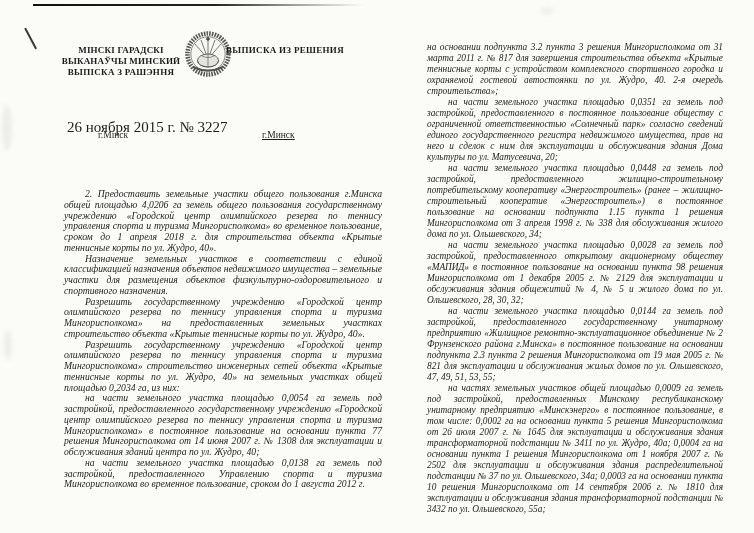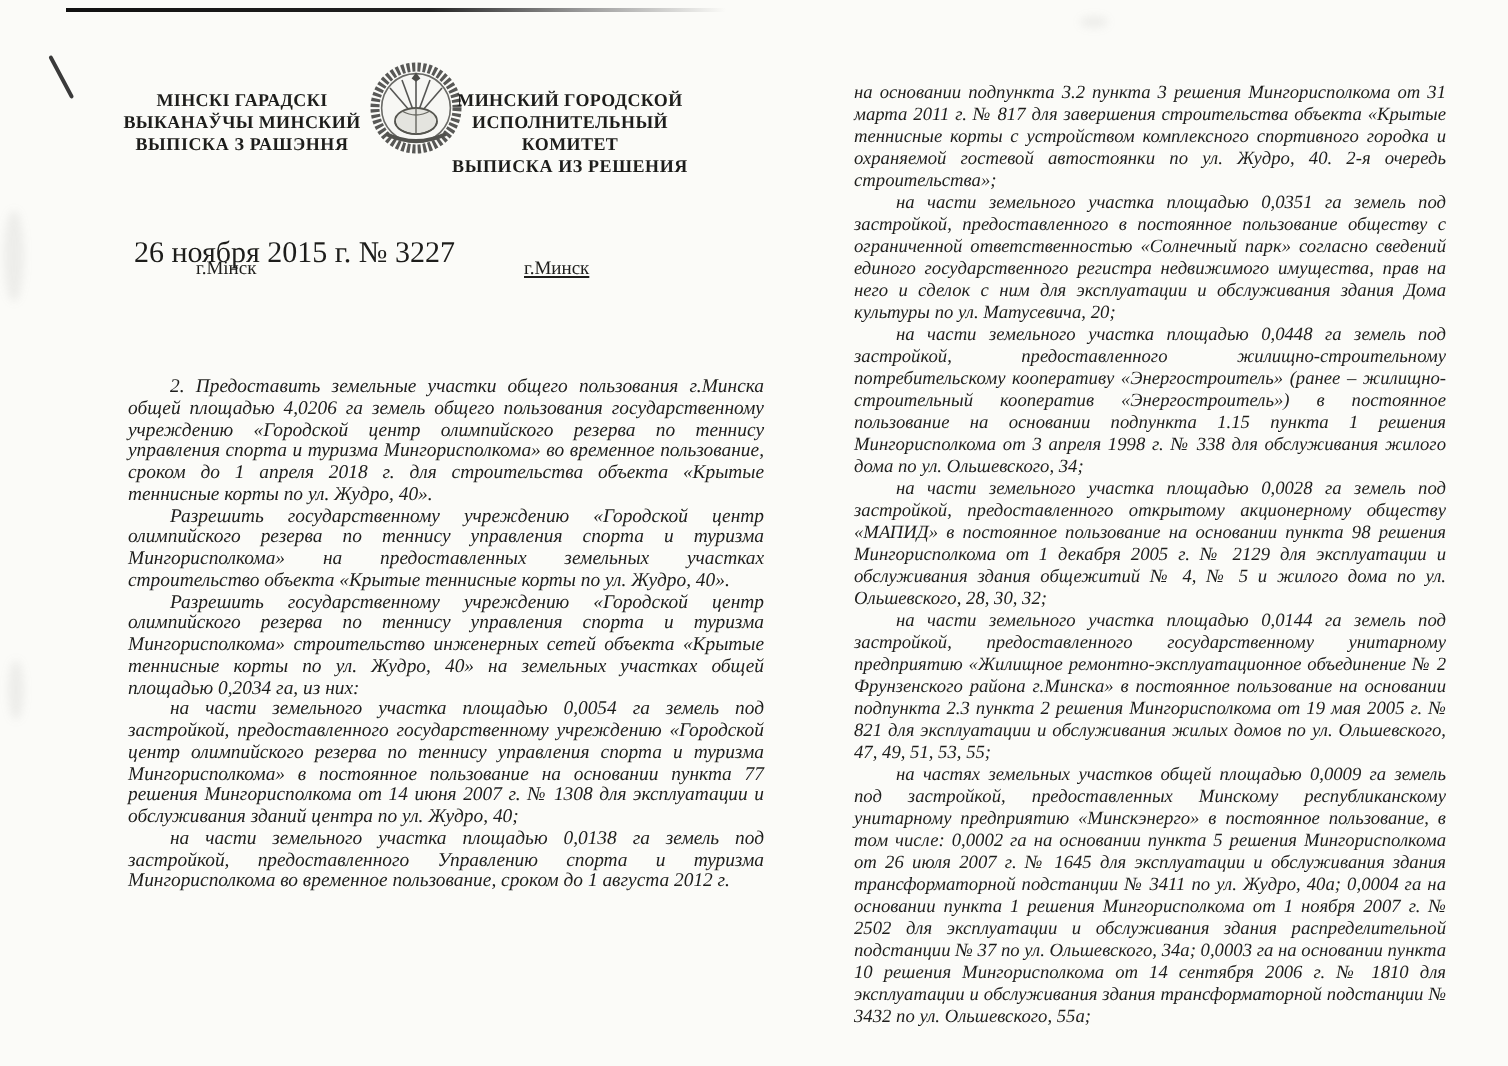--- a/index.html
+++ b/index.html
@@ -84,32 +84,31 @@
       </g>
       <ellipse cx="23" cy="29.5" rx="10.5" ry="6.5" fill="#e4e4df" stroke="#55554f" stroke-width="0.9"></ellipse>
       <path d="M12.5 29.5 A10.5 6.5 0 0 0 33.5 29.5" fill="none" stroke="#55554f" stroke-width="0.7"></path>
       <path d="M23 23 v13 M16 24.5 q7 4 14 0" fill="none" stroke="#66665f" stroke-width="0.7"></path>
       <path d="M20.8 8.3 l2.2-3 2.2 3 -2.2 1.6 z" fill="#4c4c48"></path>
       <path d="M8 36 q15 7 30 0" fill="none" stroke="#52524e" stroke-width="2"></path>
     </svg>
   </div>
 
   <div class="hdr-col hdr-right">
-    <div class="org-name">МИНСКИЙ ГОРОДСКОЙ
-ИСПОЛНИТЕЛЬНЫЙ КОМИТЕТ</div>
     <div class="doc-type">ВЫПИСКА ИЗ РЕШЕНИЯ</div>
   </div>
 
   <div class="date-num">26 ноября 2015 г. № 3227</div>
   <div class="city-left">г.Мінск</div>
   <div class="city-right">г.Минск</div>
 
 
   <div class="col col-left">
     <p class="indent">2. Предоставить земельные участки общего пользования г.Минска общей площадью 4,0206 га земель общего пользования государственному учреждению «Городской центр олимпийского резерва по теннису управления спорта и туризма Мингорисполкома» во временное пользование, сроком до 1 апреля 2018 г. для строительства объекта «Крытые теннисные корты по ул. Жудро, 40».</p>
+    <p class="indent">Назначение земельных участков в соответствии с единой классификацией назначения объектов недвижимого имущества – земельные участки для размещения объектов физкультурно-оздоровительного и спортивного назначения.</p>
     <p class="indent">Разрешить государственному учреждению «Городской центр олимпийского резерва по теннису управления спорта и туризма Мингорисполкома» на предоставленных земельных участках строительство объекта «Крытые теннисные корты по ул. Жудро, 40».</p>
     <p class="indent">Разрешить государственному учреждению «Городской центр олимпийского резерва по теннису управления спорта и туризма Мингорисполкома» строительство инженерных сетей объекта «Крытые теннисные корты по ул. Жудро, 40» на земельных участках общей площадью 0,2034 га, из них:</p>
     <p class="indent">на части земельного участка площадью 0,0054 га земель под застройкой, предоставленного государственному учреждению «Городской центр олимпийского резерва по теннису управления спорта и туризма Мингорисполкома» в постоянное пользование на основании пункта 77 решения Мингорисполкома от 14 июня 2007 г. № 1308 для эксплуатации и обслуживания зданий центра по ул. Жудро, 40;</p>
     <p class="indent">на части земельного участка площадью 0,0138 га земель под застройкой, предоставленного Управлению спорта и туризма Мингорисполкома во временное пользование, сроком до 1 августа 2012 г.</p>
   </div>
 
   <div class="col col-right">
     <p>на основании подпункта 3.2 пункта 3 решения Мингорисполкома от 31 марта 2011 г. № 817 для  завершения строительства объекта «Крытые теннисные корты с устройством комплексного спортивного городка и охраняемой гостевой автостоянки по ул. Жудро, 40. 2-я очередь строительства»;</p>
     <p class="indent">на части земельного участка площадью 0,0351 га земель под застройкой, предоставленного в постоянное пользование обществу с ограниченной ответственностью «Солнечный парк» согласно сведений единого государственного регистра недвижимого имущества, прав на него и сделок с ним для эксплуатации и обслуживания здания Дома культуры по ул. Матусевича, 20;</p>
     <p class="indent">на части земельного участка площадью 0,0448 га земель под застройкой, предоставленного жилищно-строительному потребительскому кооперативу «Энергостроитель» (ранее – жилищно-строительный кооператив «Энергостроитель») в постоянное пользование на основании подпункта 1.15 пункта 1 решения Мингорисполкома от 3 апреля 1998 г. № 338 для  обслуживания жилого дома по ул. Ольшевского, 34;</p>

